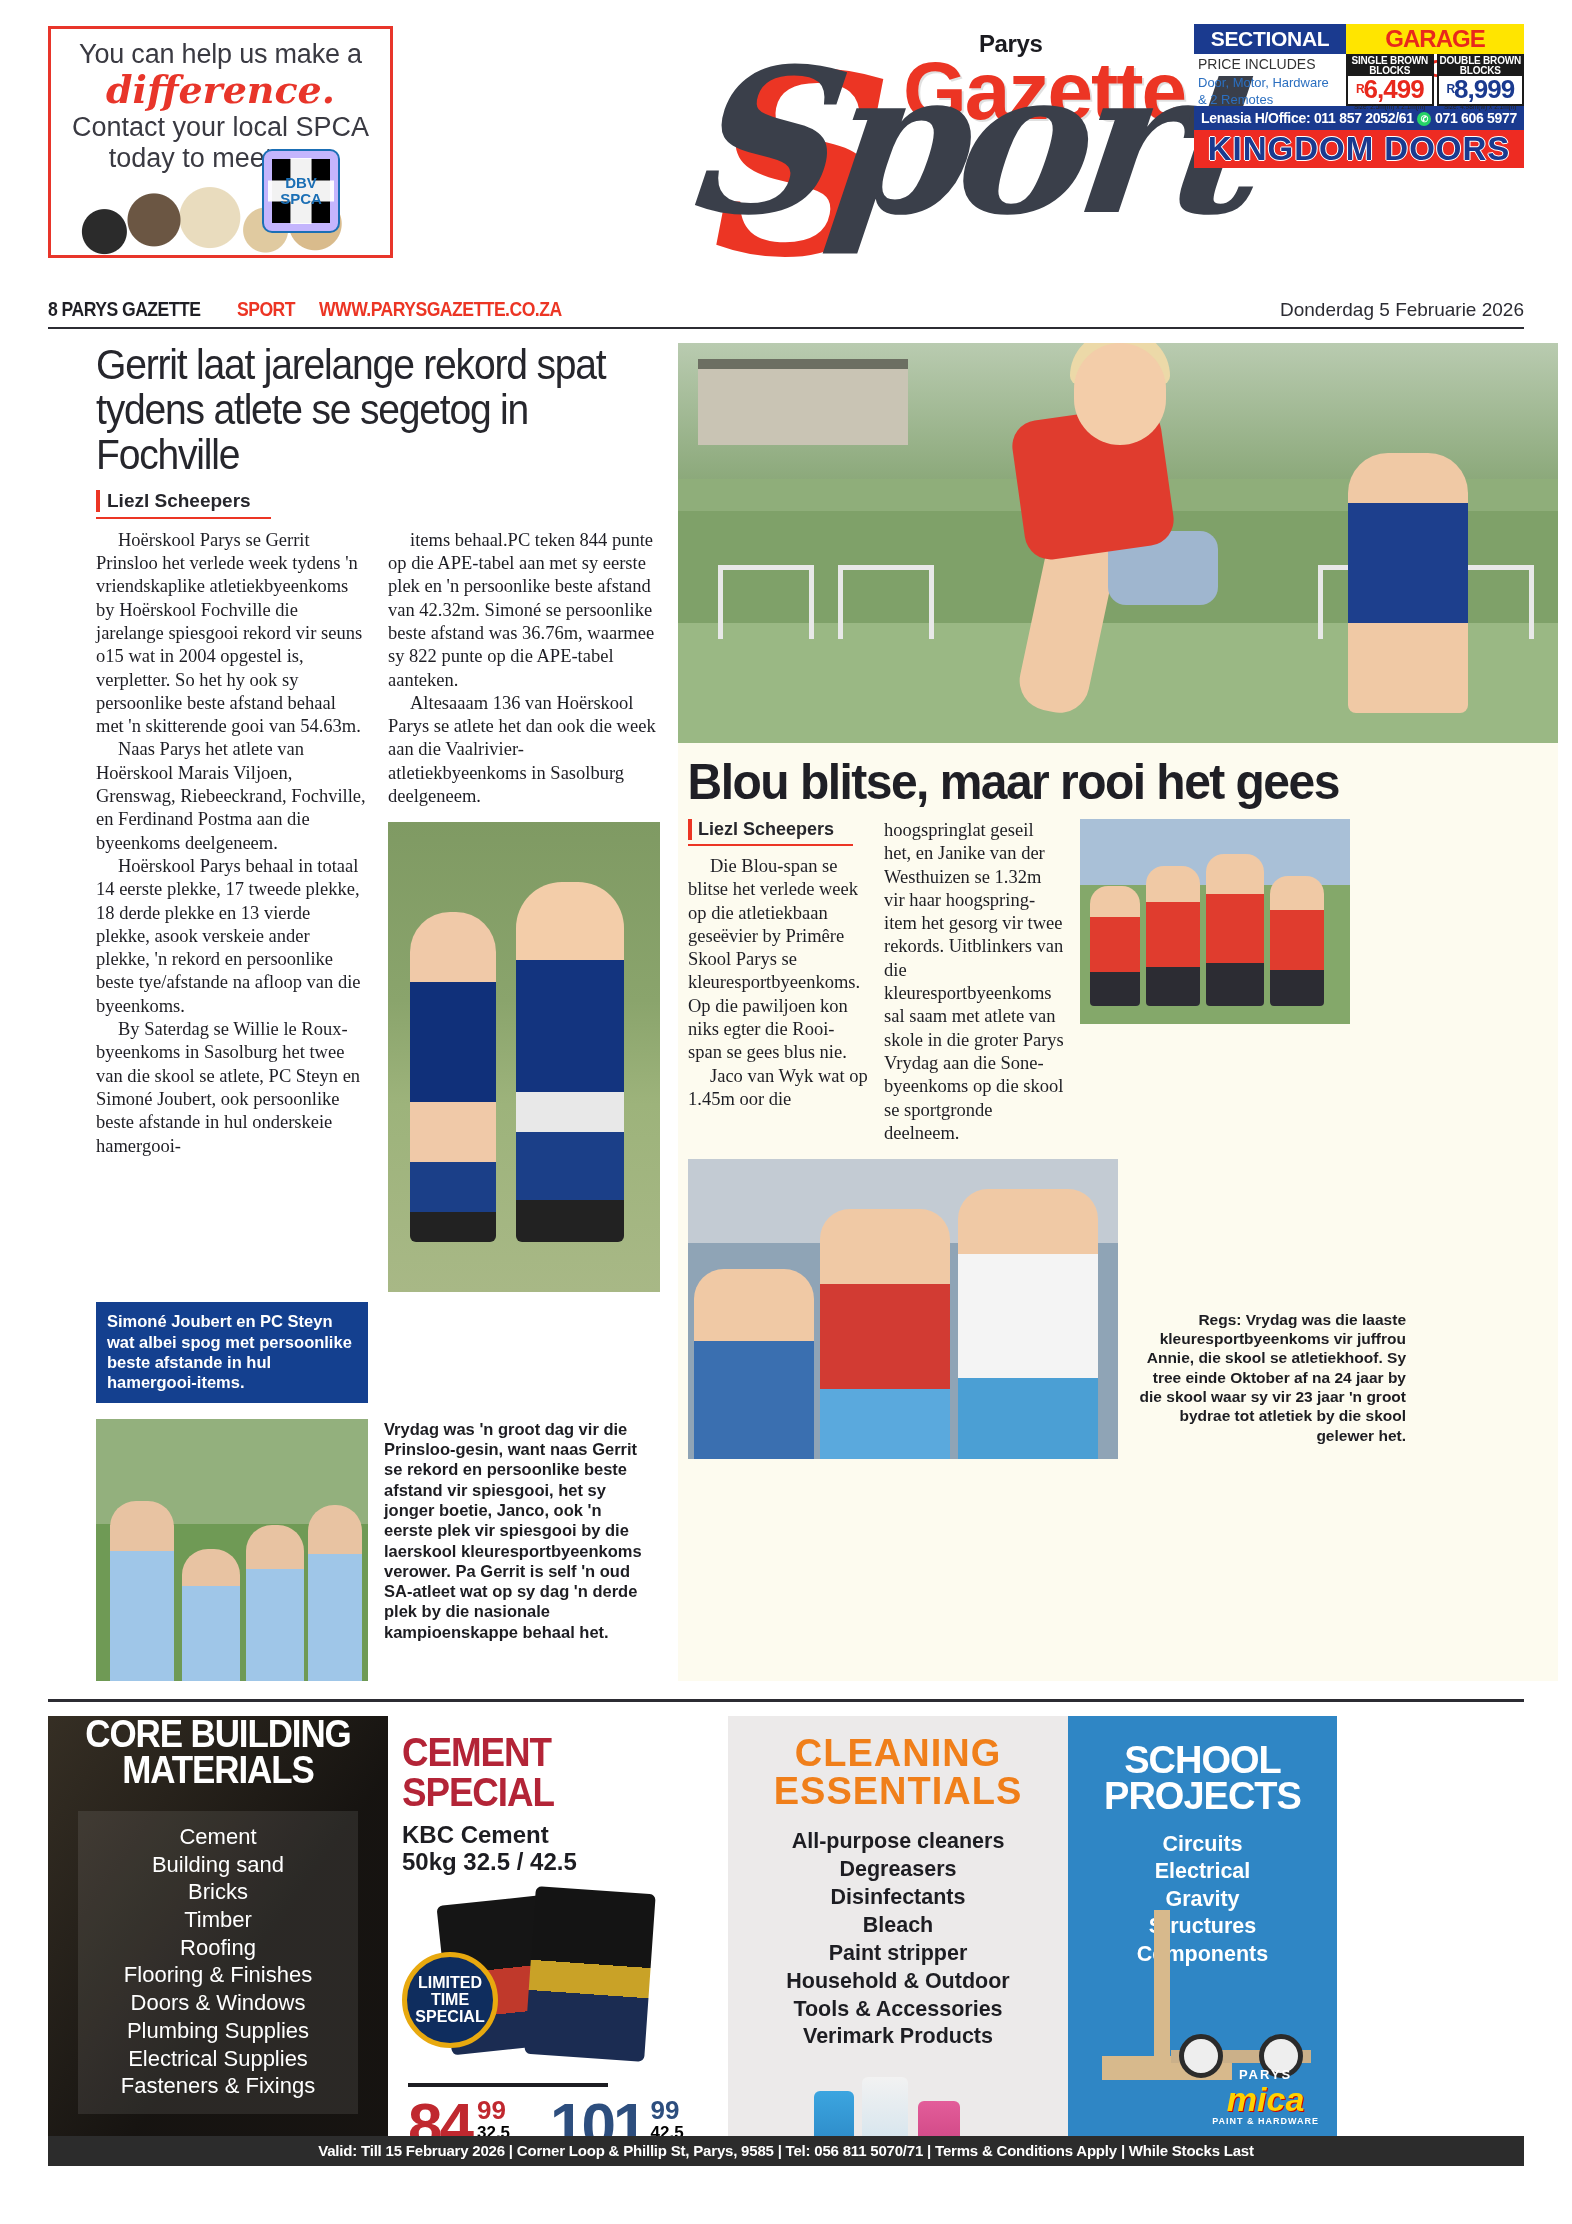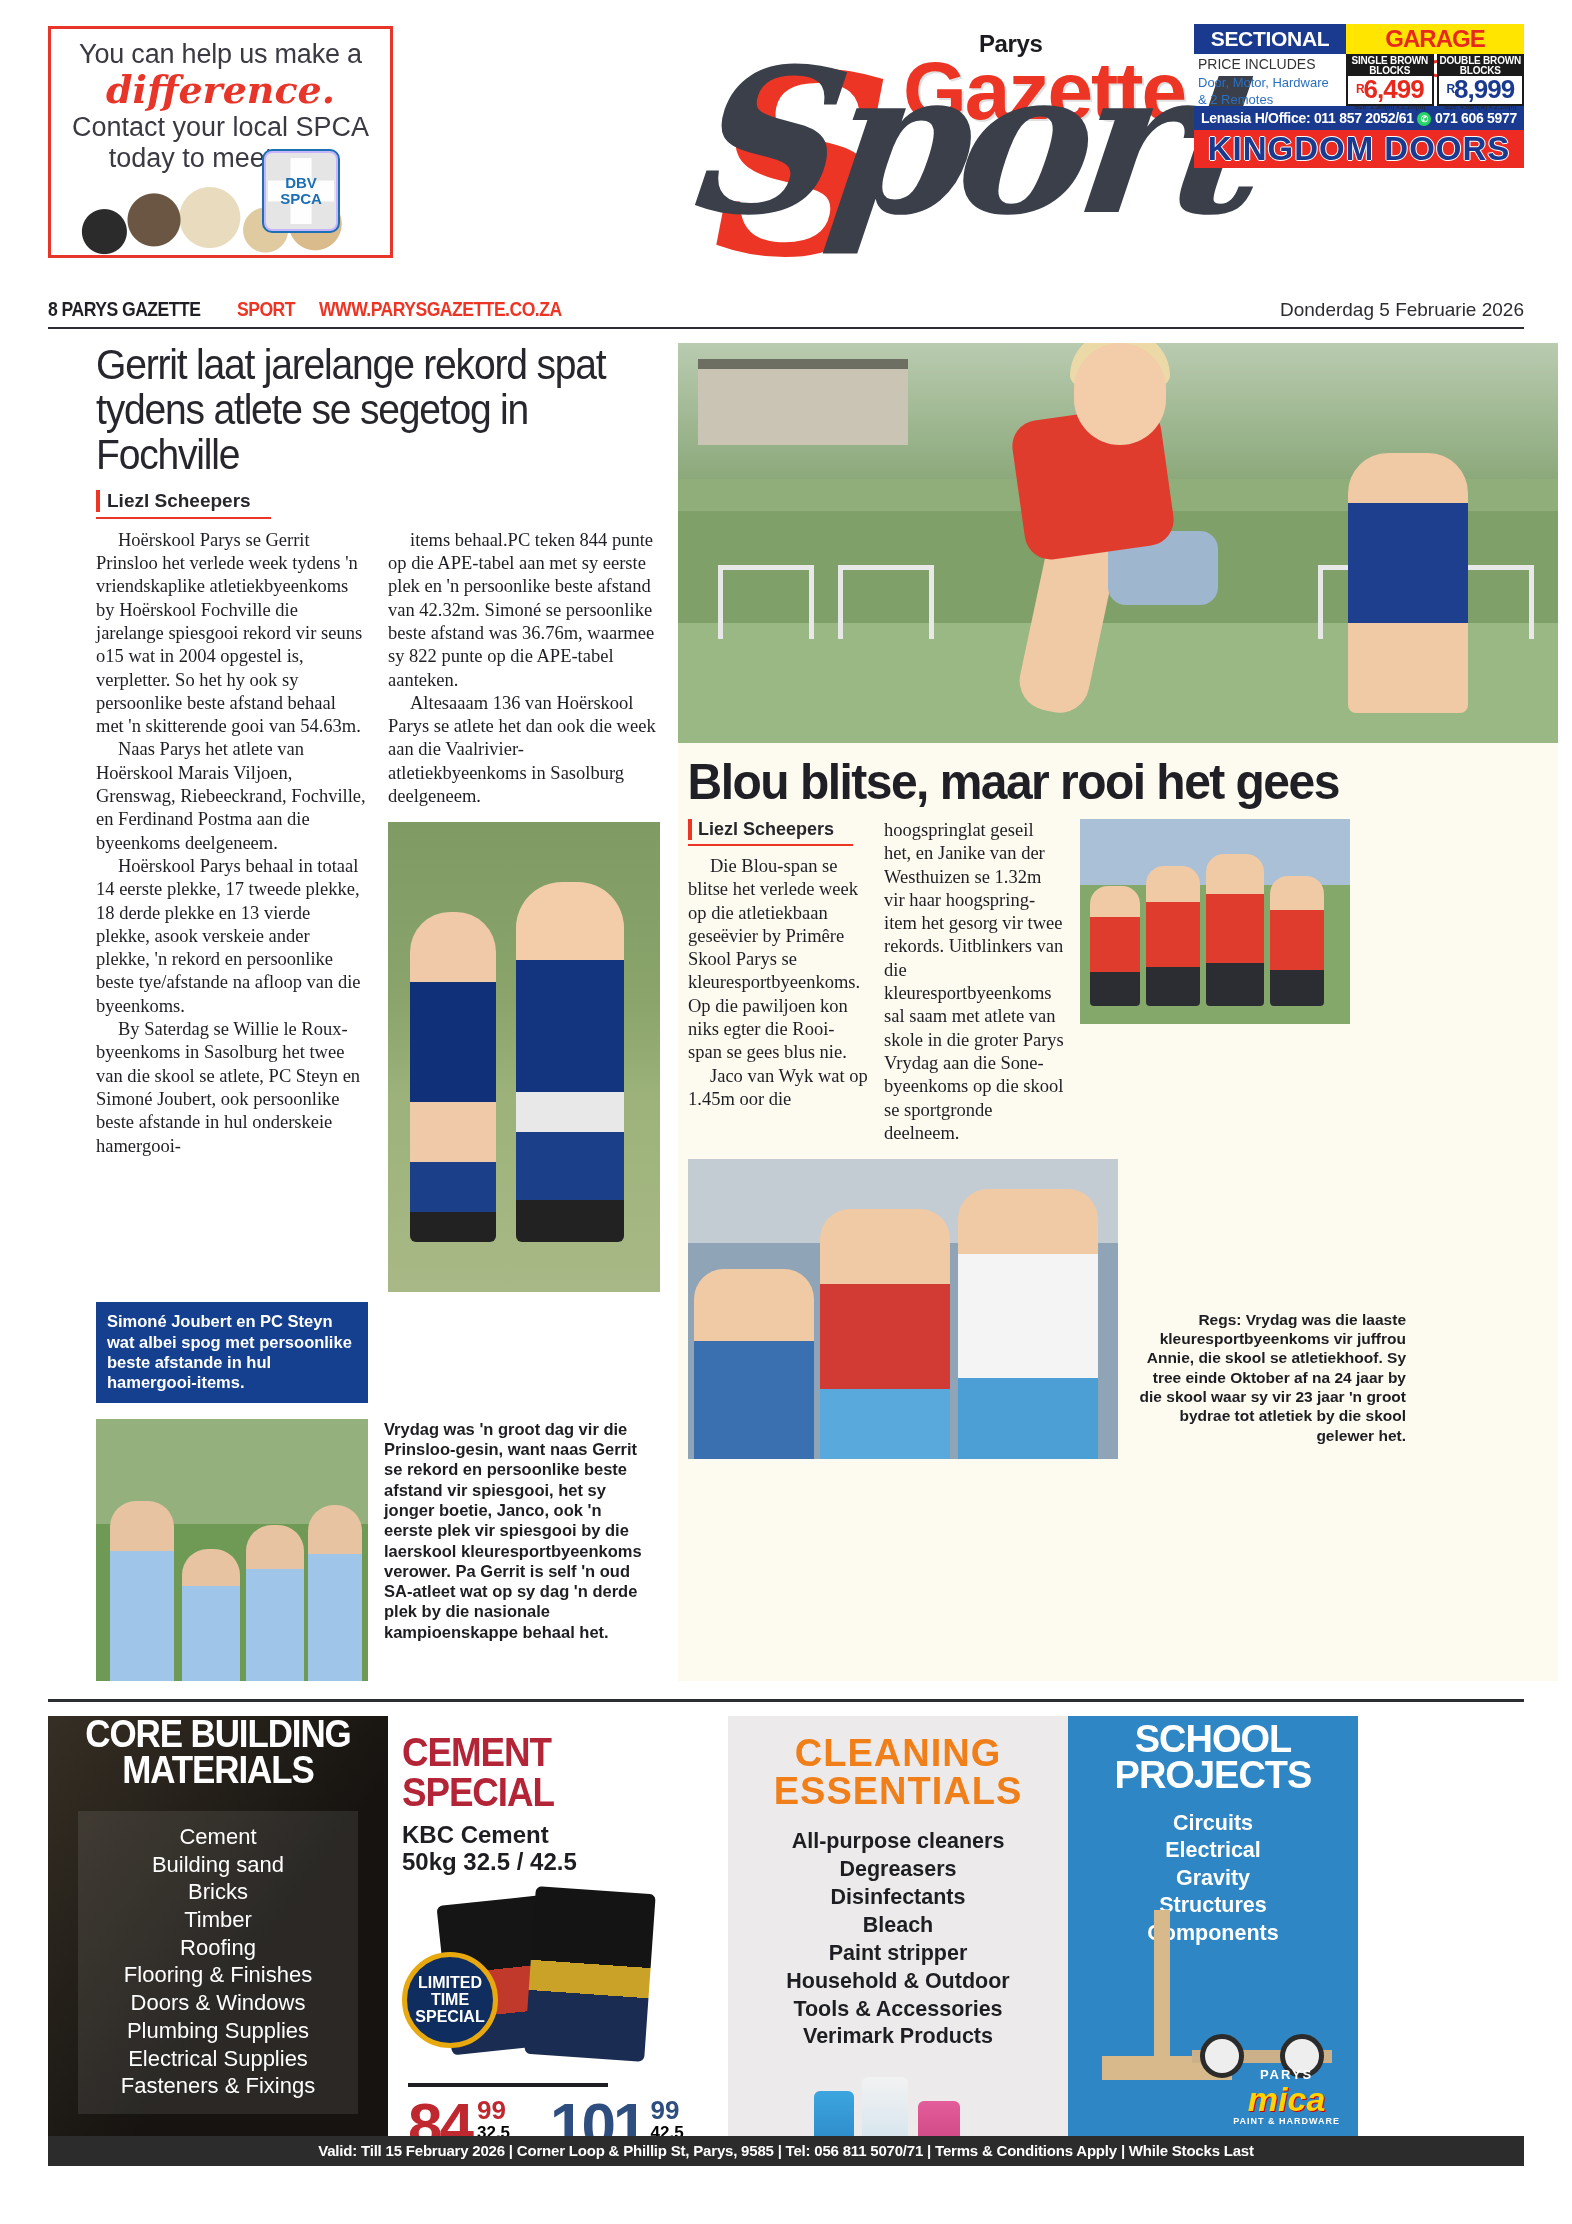--- a/index.html
+++ b/index.html
@@ -20,21 +20,21 @@
     border: 3px solid #e8352a; background: #fff;
     position: relative; overflow: hidden;
     text-align: center; padding-top: 10px;
   }
   .spca-l1 { font-size: 27px; color: #3a3a42; letter-spacing: -.2px; }
   .spca-l2 { font-size: 38px; color: #e8352a; font-family: "DejaVu Serif", serif; font-style: italic; font-weight: bold; line-height: 1.0; margin: 1px 0 3px; }
   .spca-l3 { font-size: 27px; color: #3a3a42; line-height: 1.15; }
   .spca-l4 { font-size: 34px; color: #e8352a; font-family: "DejaVu Serif", serif; font-style: italic; font-weight: bold; line-height: .95; text-align: left; padding-left: 14px; margin-top: 2px; }
   .spca-badge {
     position: absolute; right: 52px; top: 122px; width: 74px; height: 80px;
-    background: #e5e5e5; border: 2px solid #c4b5fd; border-radius: 8px;
+    background: #000000; border: 8px solid #c4b5fd; border-radius: 8px;
     box-shadow: 0 0 0 2px #1b6fb5;
     color: #fff; font-size: 15px; font-weight: bold; line-height: 1.05;
     display: flex; flex-direction: column; align-items: center; justify-content: center;
   }
   .spca-badge::before {
     content: ""; position: absolute; left: 50%; top: 50%;
     width: 66px; height: 66px; transform: translate(-50%,-50%);
     background:
       linear-gradient(#fff,#fff) 0 0/100% 100% no-repeat;
     clip-path: polygon(34% 0,66% 0,66% 34%,100% 34%,100% 66%,66% 66%,66% 100%,34% 100%,34% 66%,0 66%,0 34%,34% 34%);
@@ -260,21 +260,21 @@
 
   .p-clean { width: 340px; background: #eceaea; text-align: center; padding-top: 18px; }
   .p-clean h2 { font-size: 38px; font-weight: bold; color: #f07f1a; letter-spacing: 1px; line-height: 1.0; }
   .p-clean .list { margin-top: 18px; font-size: 21.5px; line-height: 1.3; color: #1d1d22; font-weight: bold; }
   .bottles { position: relative; height: 140px; margin-top: 10px; }
   .btl { position: absolute; bottom: 0; border-radius: 6px 6px 3px 3px; }
   .btl.a { left: 86px; width: 40px; height: 110px; background: linear-gradient(#3ca5e0,#1d6fae); }
   .btl.b { left: 134px; width: 46px; height: 124px; background: linear-gradient(#f2f2f2,#bcd9ea); }
   .btl.c { left: 190px; width: 42px; height: 100px; background: linear-gradient(#e35d9a,#b62d6b); }
 
-  .p-school { width: 290px; background: #2f86c5; color: #fff; text-align: center; padding-top: 5px; position: relative; }
+  .p-school { width: 269px; background: #2f86c5; color: #fff; text-align: center; padding-top: 26px; position: relative; }
   .p-school h2 { font-size: 38px; font-weight: bold; letter-spacing: -1px; line-height: .96; }
   .p-school .list { margin-top: 16px; font-size: 21.5px; line-height: 1.28; font-weight: bold; }
   .crane { position: absolute; left: 34px; bottom: 56px; width: 130px; height: 170px;
     background:
       linear-gradient(90deg, transparent 40%, #d7b98c 40% 52%, transparent 52%),
       linear-gradient(180deg, transparent 86%, #d7b98c 86% 100%); }
   .car { position: absolute; right: 26px; bottom: 58px; width: 140px; height: 70px;
     background: linear-gradient(180deg, transparent 60%, #cbb089 60% 78%, transparent 78%); }
   .car::before, .car::after { content:""; position:absolute; bottom: 0; width: 34px; height: 34px; border: 5px solid #2b2b2b; border-radius: 50%; background: #eee; }
   .car::before { left: 8px; } .car::after { right: 8px; }

